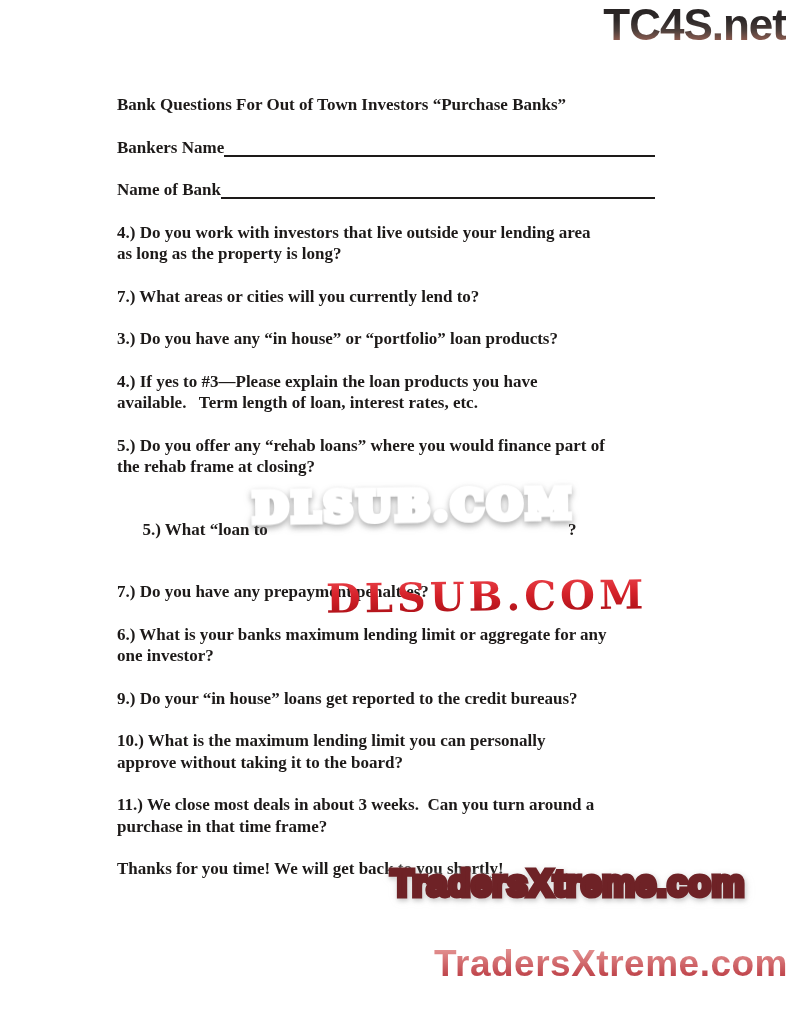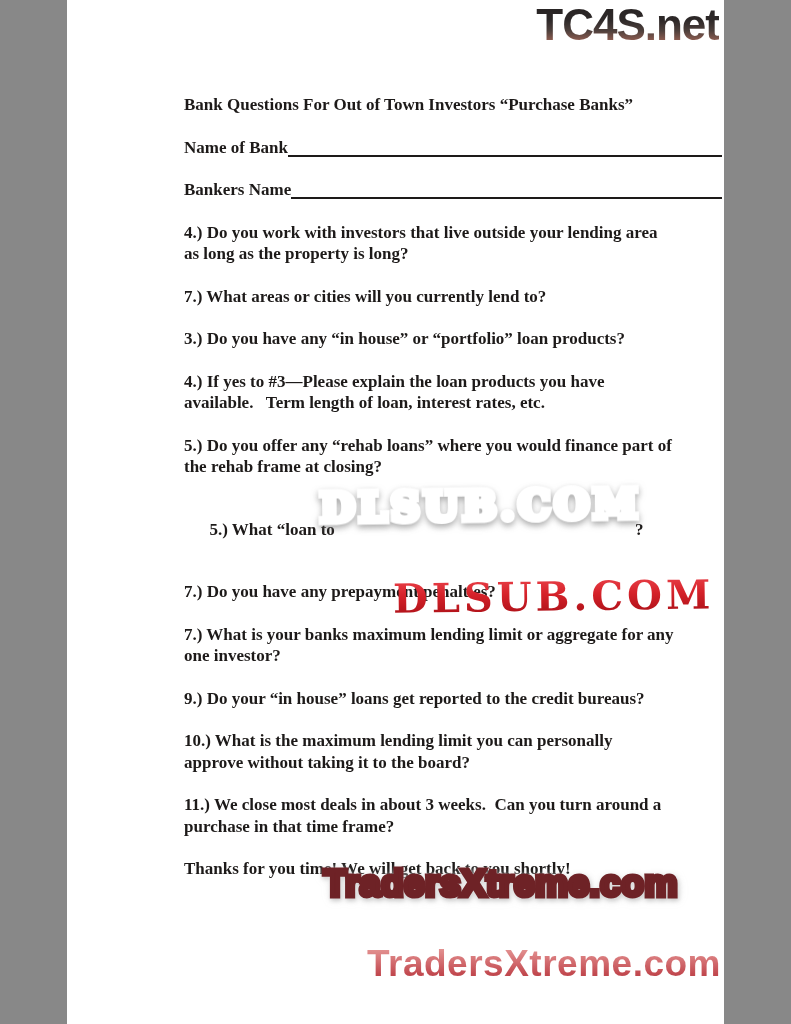--- a/index.html
+++ b/index.html
@@ -1,18 +1,18 @@
 <!DOCTYPE html>
 <html><head>
 <meta charset="utf-8">
 <style>
   * { margin:0; padding:0; box-sizing:border-box; }
   html,body { background:#888; }
   .page {
-    position:relative; width:657px; height:1024px; margin:0 auto;
+    position:relative; width:791px; height:1024px; margin:0 auto;
     background:#ffffff; overflow:hidden;
     font-family:"Liberation Serif","DejaVu Serif",serif;
   }
 
   
   .tc4s {
     position:absolute; top:1px; right:5px;
     font-family:"Liberation Sans","DejaVu Sans",sans-serif;
     font-weight:bold; font-size:44px; line-height:48px; letter-spacing:-1px;
     background:linear-gradient(180deg,#252121 0%,#2e2929 40%,#4e403c 62%,#86594e 80%,#bb9d92 96%,#cdb6ab 100%);
@@ -77,26 +77,26 @@
 
   <div class="tc4s">TC4S.net</div>
 
   <div class="content">
 
     <div class="para">
       <div class="line">Bank Questions For Out of Town Investors “Purchase Banks”</div>
     </div>
 
     <div class="field">
-      <span class="flabel">Name of Bank</span>
+      <span class="flabel">Bankers Name</span>
       <span class="blank"></span>
     </div>
 
     <div class="field">
-      <span class="flabel">Bankers Name</span>
+      <span class="flabel">Name of Bank</span>
       <span class="blank"></span>
     </div>
 
     <div class="para">
       <div class="line">4.) Do you work with investors that live outside your lending area</div>
       <div class="line">as long as the property is long?</div>
     </div>
 
     <div class="para">
       <div class="line">7.) What areas or cities will you currently lend to?</div>
@@ -118,21 +118,21 @@
 
     <div class="para q6">
       <span class="line">5.) What “loan to </span><span class="wm-spacer"></span><span class="line">?</span>
     </div>
 
     <div class="para">
       <div class="line">7.) Do you have any prepayment penalties?</div>
     </div>
 
     <div class="para">
-      <div class="line">7.) What is your banks maximum lending limit or aggregate for any</div>
+      <div class="line">6.) What is your banks maximum lending limit or aggregate for any</div>
       <div class="line">one investor?</div>
     </div>
 
     <div class="para">
       <div class="line">9.) Do your “in house” loans get reported to the credit bureaus?</div>
     </div>
 
     <div class="para">
       <div class="line">10.) What is the maximum lending limit you can personally</div>
       <div class="line">approve without taking it to the board?</div>

